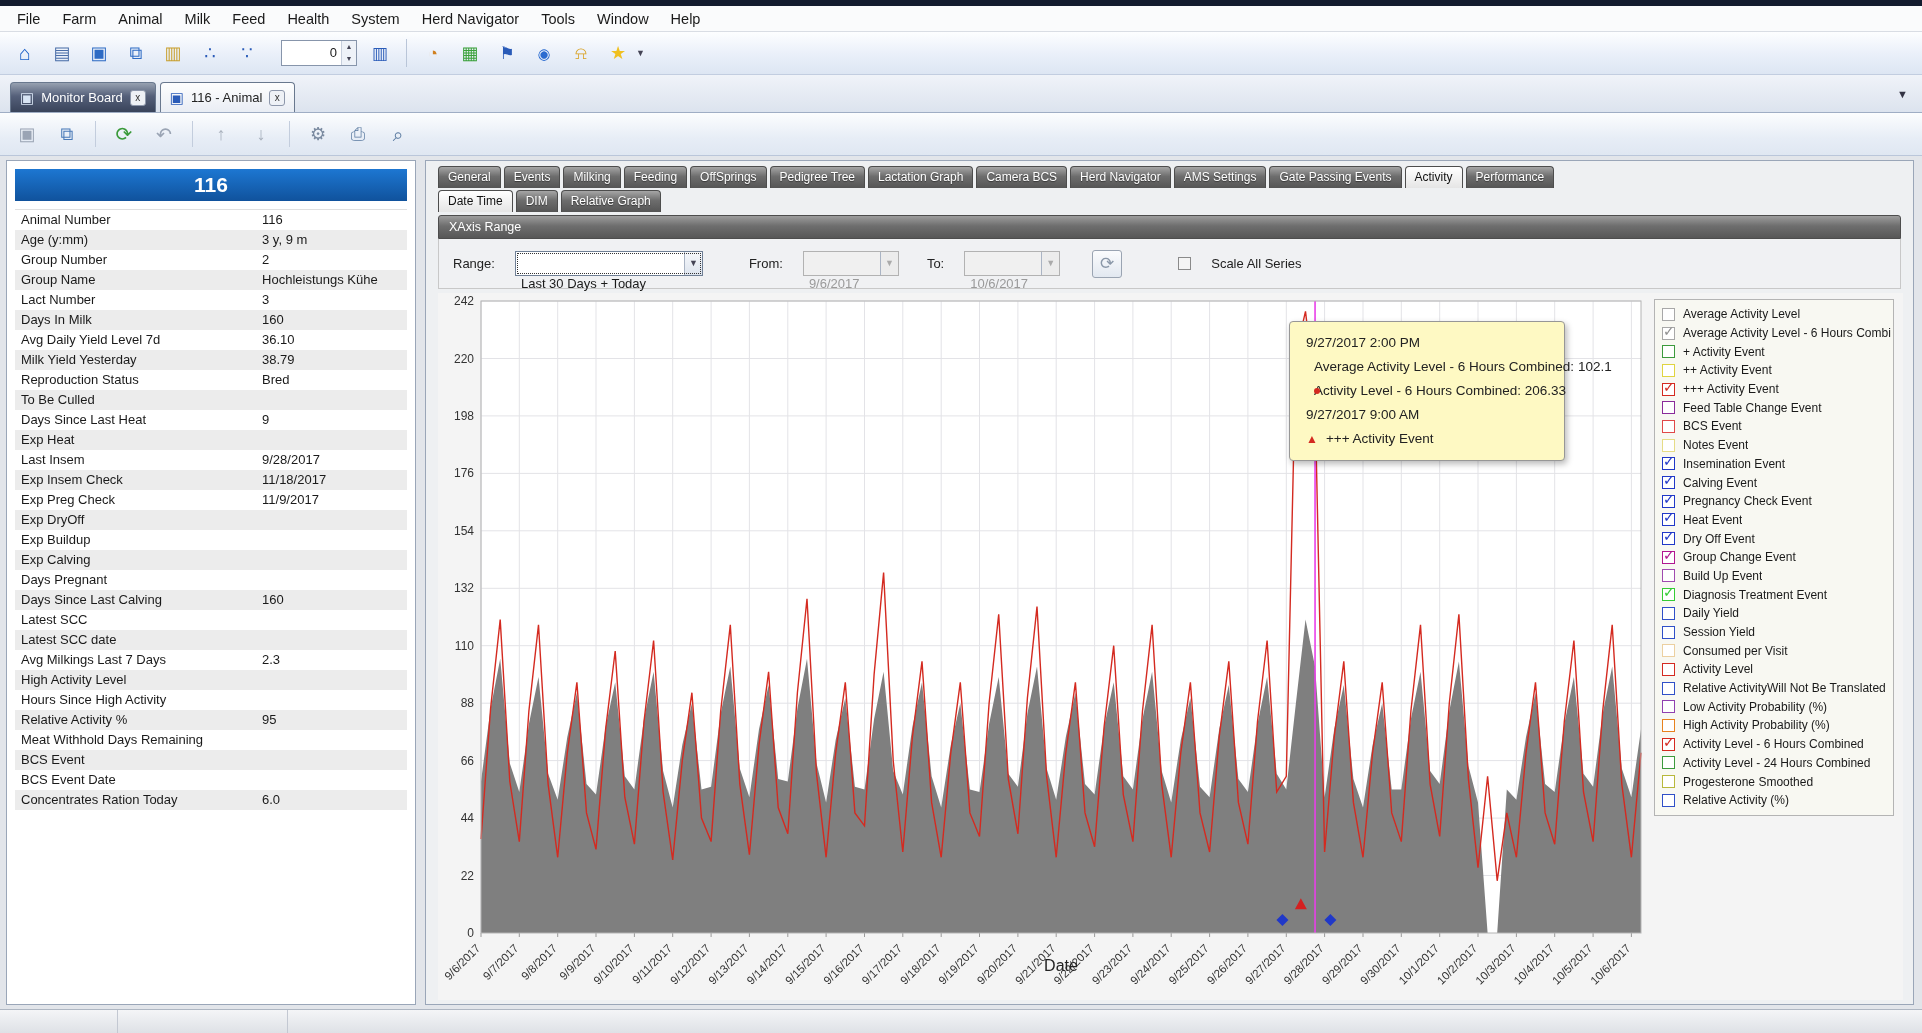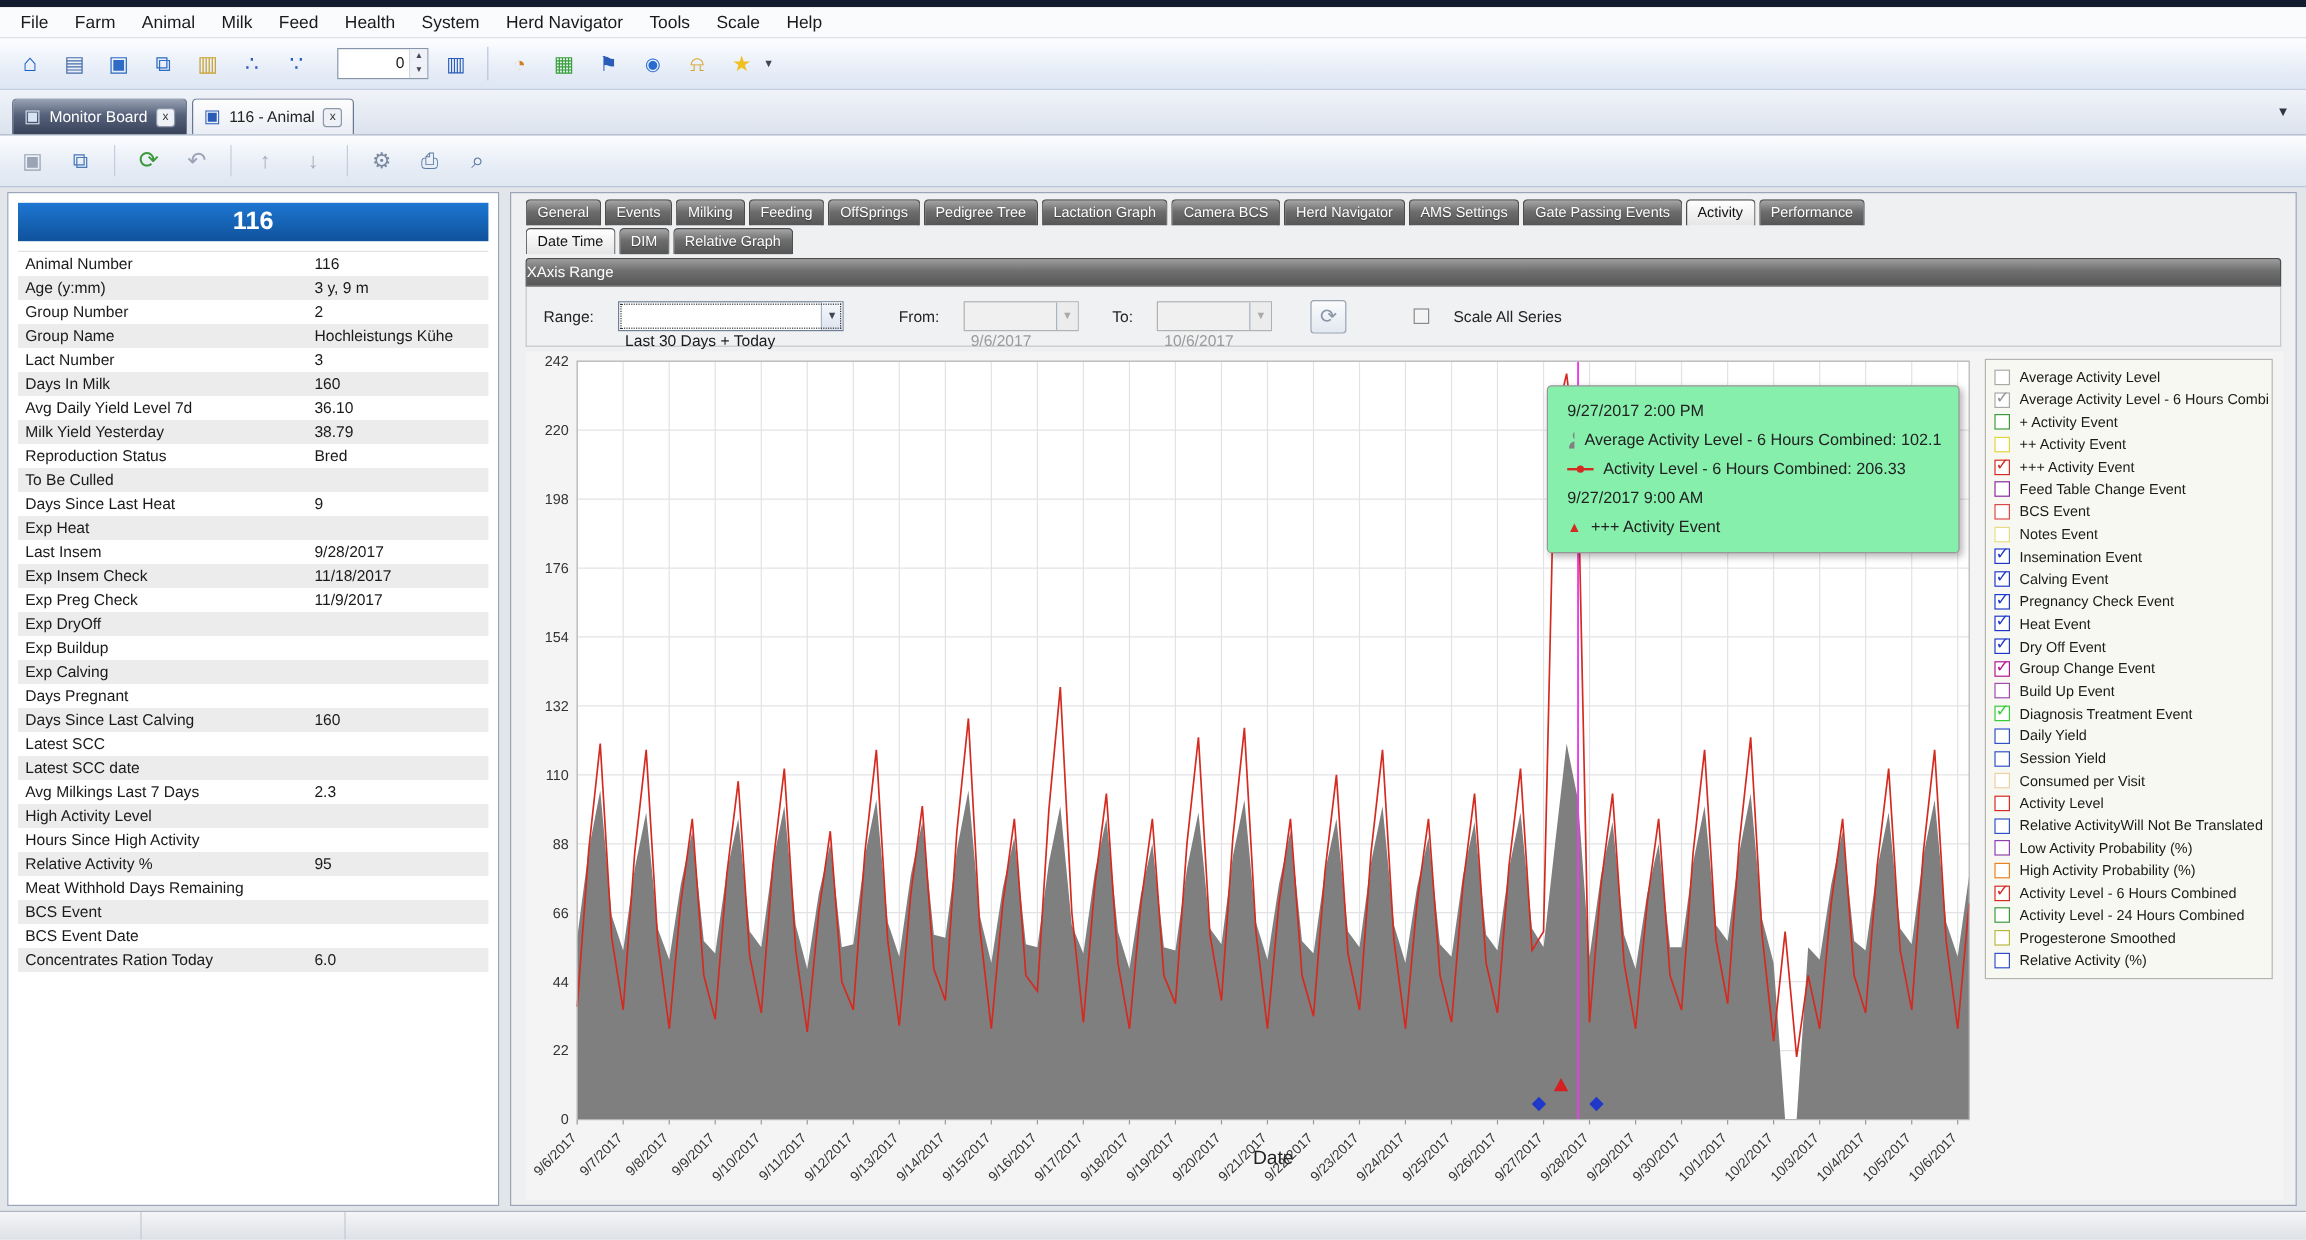--- a/index.html
+++ b/index.html
@@ -65,21 +65,21 @@
     border:1px solid #9aa6b8; }
   .main-tabs { position:absolute; top:5px; left:12px; display:flex; gap:3px; }
   .sub-tabs  { position:absolute; top:29px; left:12px; display:flex; gap:3px; }
   .mtab { padding:3px 9px 4px; font-size:12px; border-radius:4px 4px 0 0;
     border:1px solid #4d4d4d; border-bottom:none;
     background:linear-gradient(#a6a6a6,#6d6d6d 45%,#555); color:#fff; text-shadow:0 1px 1px rgba(0,0,0,.45); }
   .mtab.active { background:linear-gradient(#fff,#e5e5e5); color:#111; text-shadow:none; }
 
   .xaxis-header { position:absolute; top:54px; left:12px; right:12px; height:24px;
     background:linear-gradient(#9d9d9d,#6e6e6e 45%,#575757); border:1px solid #4d4d4d;
-    border-radius:3px 3px 0 0; color:#fff; font-size:12.5px; line-height:23px; padding-left:0; }
+    border-radius:3px 3px 0 0; color:#fff; font-size:12.5px; line-height:23px; padding-left:10px; }
   .controls { position:absolute; top:78px; left:12px; right:12px; height:50px; background:#f0f1f3;
     border:1px solid #c8c8c8; border-top:none; display:flex; align-items:center; padding-left:14px;
     font-size:13px; gap:20px; }
   .ctl-label { color:#222; }
   .combo { height:25px; background:#fff; border:1px solid #6f7f95; display:flex; align-items:center; }
   .combo .c-val { flex:1; padding:0 5px; font-size:13px; white-space:nowrap; overflow:hidden;margin-top:40px; }
   .combo .c-btn { width:18px; height:100%; border-left:1px solid #aab4c4;
     background:linear-gradient(#f6f8fb,#dde4ee); font-size:9px; color:#445; text-align:center; line-height:23px; }
   .combo.focused { outline:1px dotted #333; outline-offset:-3px; }
   .combo.disabled { background:#f0f0f0; border-color:#b2b2b2; color:#9a9a9a; }
@@ -97,21 +97,21 @@
   
   .legend { position:absolute; left:1216px; top:6px; width:240px; background:#f8f8f2;
     border:1px solid #b4b4b4; padding:5px 2px 5px 7px; }
   .lg-row { display:flex; align-items:center; height:18.7px; font-size:12px; white-space:nowrap; }
   .lg-box { width:13px; height:13px; border:1px solid; margin-right:8px; background:#fff;
     position:relative; flex:0 0 13px; }
   .lg-check { position:absolute; left:0px; top:-4px; font-size:14px; font-weight:bold; line-height:1; }
   .lg-label { overflow:hidden; }
 
   
-  .tooltip { position:absolute; left:851px; top:28px; width:344px; background:#86efac;
+  .tooltip { position:absolute; left:851px; top:28px; width:276px; background:#fef9c3;
     border:1px solid #979797; border-radius:4px; box-shadow:2px 3px 6px rgba(0,0,0,.28);
     padding:13px 14px 14px 16px; font-size:13.5px; color:#222; z-index:6; }
   .tt-row { display:flex; align-items:center; gap:8px; margin-top:9px; white-space:nowrap; }
   .tt-row:first-child { margin-top:0; }
   .tt-marker-line { display:inline-block; width:22px; height:0; border-top:2px solid #d42a20; position:relative; }
   .tt-marker-line::after { content:""; position:absolute; left:8px; top:-4px; width:6px; height:6px;
     border-radius:50%; background:#d42a20; }
   .tt-triangle { color:#d42a20; font-size:12px; }
 
   
@@ -127,21 +127,21 @@
 <div class="abs menubar" id="menubar">
     <span class="menu-item">File</span>
     <span class="menu-item">Farm</span>
     <span class="menu-item">Animal</span>
     <span class="menu-item">Milk</span>
     <span class="menu-item">Feed</span>
     <span class="menu-item">Health</span>
     <span class="menu-item">System</span>
     <span class="menu-item">Herd Navigator</span>
     <span class="menu-item">Tools</span>
-    <span class="menu-item">Scale</span>
+    <span class="menu-item">Window</span>
     <span class="menu-item">Help</span>
   </div>
 
 <div class="abs toolbar1" id="toolbar1">
     <button class="tb-btn">
       <span class="tbi-glyph" style="color:#1a5fc8;font-size:20px">⌂</span>
     </button>
     <button class="tb-btn">
       <span class="tbi-glyph" style="color:#4a6ea8;font-size:18px">▤</span>
     </button>

